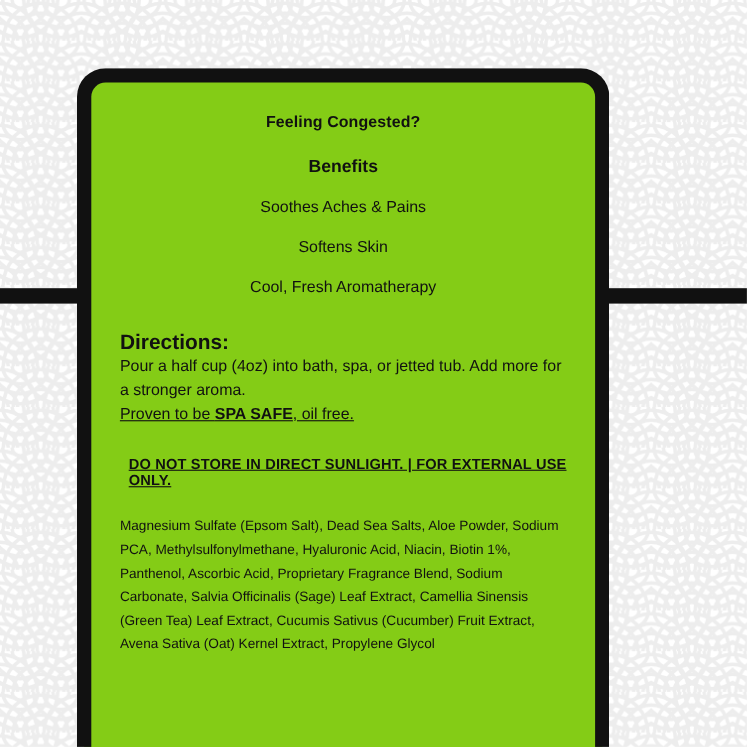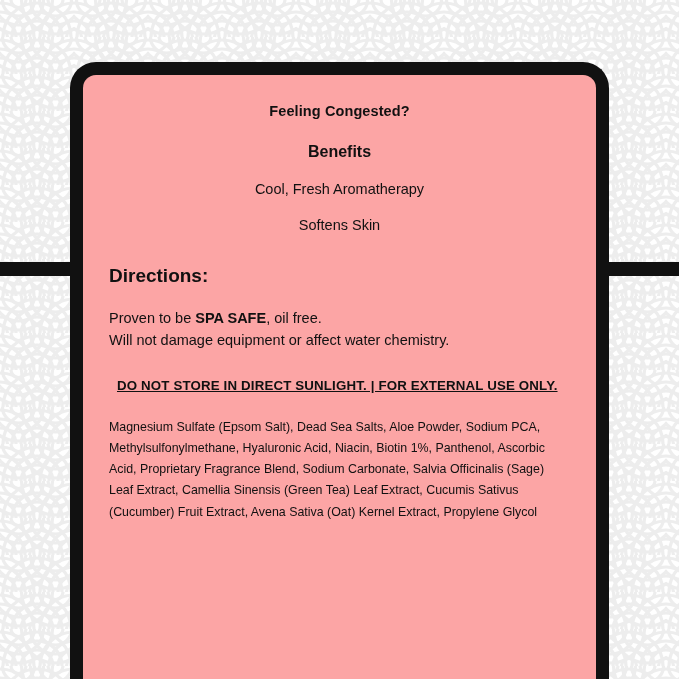--- a/index.html
+++ b/index.html
@@ -45,24 +45,24 @@
     top: 262px;
     width: 679px;
     height: 14px;
   }
 
   
   #label-card {
     position: absolute;
     left: 70px;
     top: 62px;
-    width: 539px;
+    width: 484px;
     height: 617px;
     box-sizing: border-box;
-    background: #fca5a5;
+    background: #84cc16;
     border: 13px solid #111111;
     border-bottom: none;
     border-top-left-radius: 26px;
     border-top-right-radius: 26px;
     overflow: hidden;
   }
 
   #label-inner {
     position: absolute;
     left: 0;
@@ -117,21 +117,21 @@
     margin-top: 32px;
   }
 
   .body-text {
     font-size: 14.5px;
     line-height: 1.5;
     margin: 0;
   }
 
   #proven-block {
-    margin-top: 21px;
+    text-decoration: underline;
   }
 
   .strong {
     font-weight: bold;
   }
 
   #warning-line {
     font-size: 13.3px;
     font-weight: bold;
     letter-spacing: 0.15px;
@@ -191,30 +191,31 @@
   <div class="black-band" id="band-left"></div>
 
   <div id="label-card">
     <div id="label-inner">
 
       <p class="headline centered">Feeling Congested?</p>
 
 
       <p class="benefits-title centered">Benefits</p>
 
+      <p class="benefit-item centered">Soothes Aches &amp; Pains</p>
+      <p class="benefit-item centered">Softens Skin</p>
       <p class="benefit-item centered">Cool, Fresh Aromatherapy</p>
-      <p class="benefit-item centered">Softens Skin</p>
 
       <div id="directions-block">
         <p class="section-heading">Directions:</p>
+        <p class="body-text">Pour a half cup (4oz) into bath, spa, or jetted tub. Add more for a stronger aroma.</p>
       </div>
 
       <div id="proven-block">
         <p class="body-text"><span>Proven to be </span><span class="strong">SPA SAFE</span><span>, oil free.</span></p>
-        <p class="body-text">Will not damage equipment or affect water chemistry.</p>
       </div>
 
       <p id="warning-line">DO NOT STORE IN DIRECT SUNLIGHT.  |  FOR EXTERNAL USE ONLY.</p>
 
       <div id="ingredients-block">
         <p id="ingredients-text">Magnesium Sulfate (Epsom Salt), Dead Sea Salts, Aloe Powder, Sodium PCA, Methylsulfonylmethane, Hyaluronic Acid, Niacin, Biotin 1%, Panthenol, Ascorbic Acid, Proprietary Fragrance Blend, Sodium Carbonate, Salvia Officinalis (Sage) Leaf Extract, Camellia Sinensis (Green Tea) Leaf Extract, Cucumis Sativus (Cucumber) Fruit Extract, Avena Sativa (Oat) Kernel Extract, Propylene Glycol</p>
       </div>
 
     </div>
   </div>

